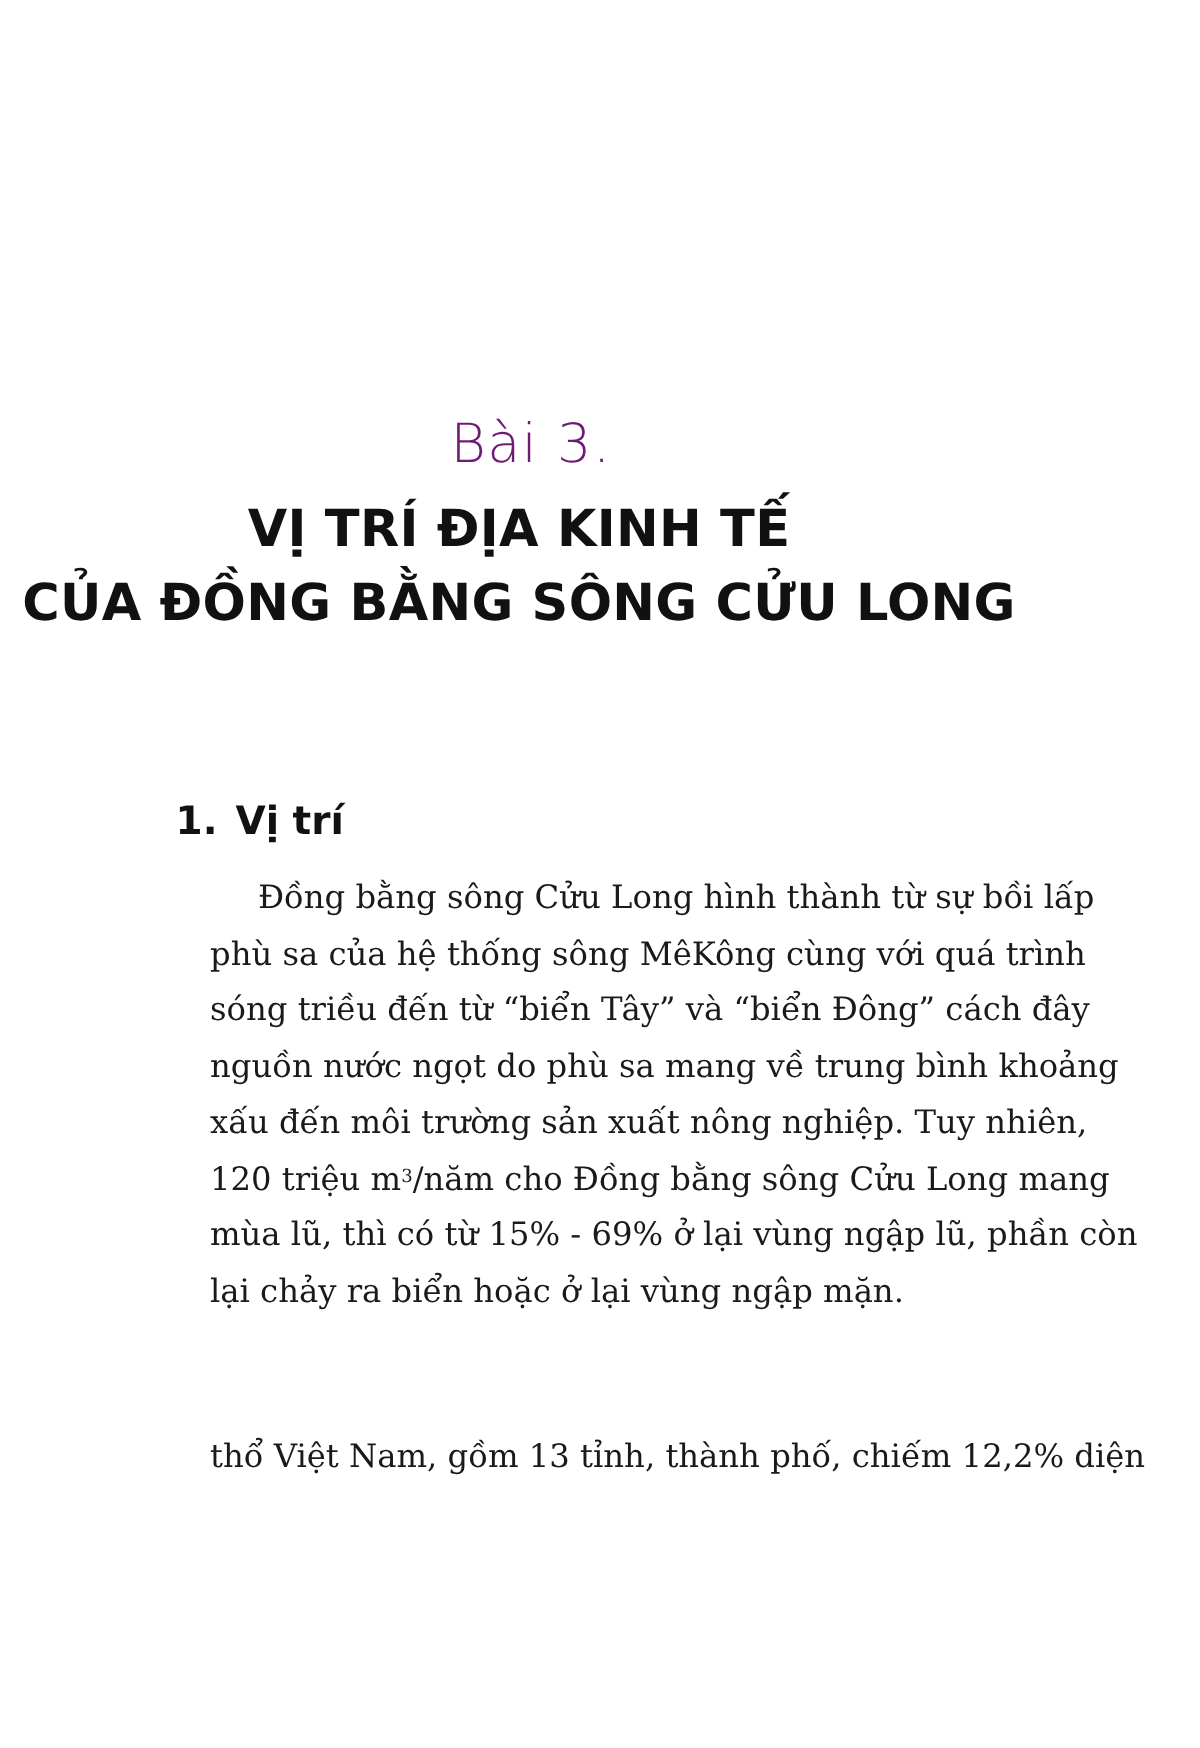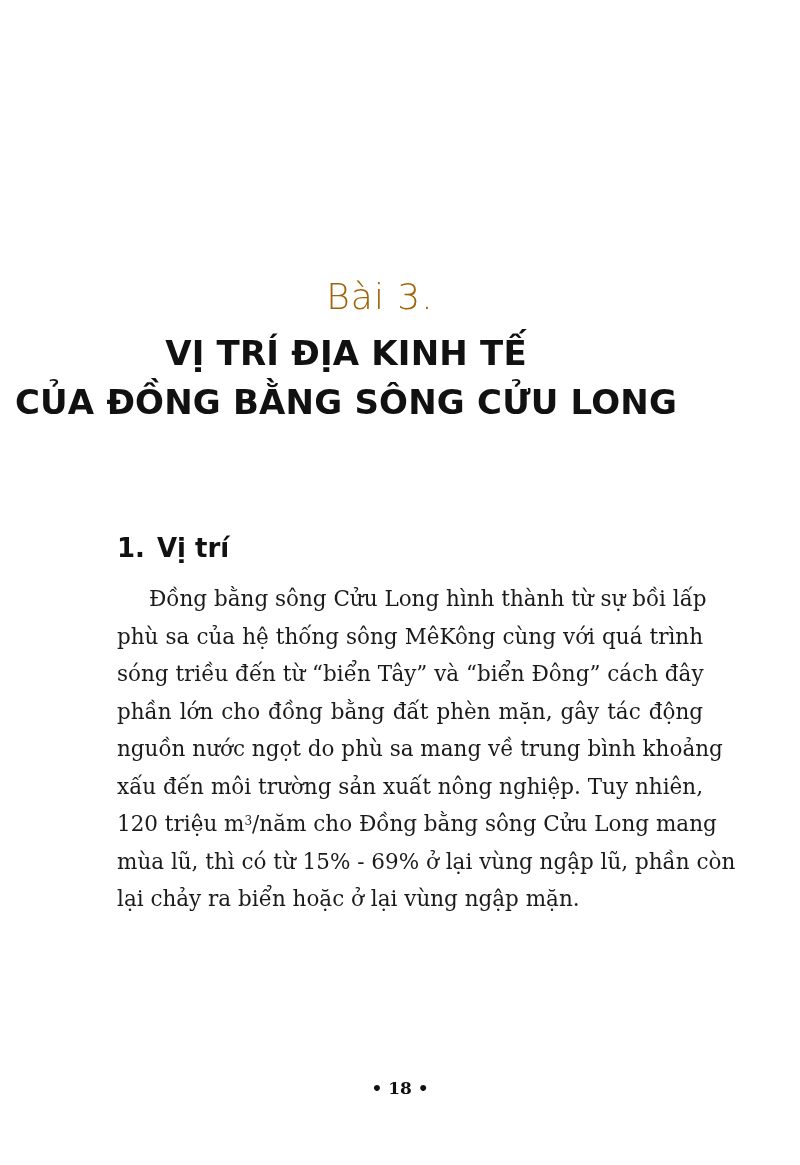--- a/index.html
+++ b/index.html
@@ -22,22 +22,21 @@
     .lesson-number {
       position: absolute;
       top: 276px;
       left: 0;
       width: 708px;
       text-align: center;
       font-family: "DejaVu Sans", sans-serif;
       font-weight: 300;
       font-size: 36px;
       letter-spacing: 1px;
-      color: #a16207;
-      padding-left: 26px;
+      color: #701a75;
     }
     .chapter-title {
       position: absolute;
       left: 0;
       width: 692px;
       text-align: center;
       font-family: "DejaVu Sans", sans-serif;
       font-weight: bold;
       font-size: 34px;
       color: #111;
@@ -64,20 +63,21 @@
       line-height: 37.5px;
       color: #1a1a1a;
       text-align: justify;
     }
     .body-text .line {
       display: block;
       text-align: justify;
       text-align-last: justify;
       white-space: nowrap;
       overflow: visible;
+      margin-left: 23px;
     }
     .body-text .line.last {
       text-align-last: left;
     }
     .body-text .line.indent {
       padding-left: 32px;
     }
     .para1 { top: 580px; }
     .para2 { top: 953px; }
     sup { font-size: 12px; vertical-align: top; position: relative; top: -2px; }
@@ -103,26 +103,25 @@
   <div class="chapter-title line2">CỦA ĐỒNG BẰNG SÔNG CỬU LONG</div>
 
   <div class="section-heading">
     <span class="num">1.</span><span>Vị trí</span>
   </div>
 
   <div class="body-text para1">
     <span class="line indent">Đồng bằng sông Cửu Long hình thành từ sự bồi lấp</span>
     <span class="line">phù sa của hệ thống sông MêKông cùng với quá trình</span>
     <span class="line">sóng triều đến từ “biển Tây” và “biển Đông” cách đây</span>
-    <span class="line">phần lớn cho đồng bằng đất phèn mặn, gây tác động</span>
     <span class="line">nguồn nước ngọt do phù sa mang về trung bình khoảng</span>
     <span class="line">xấu đến môi trường sản xuất nông nghiệp. Tuy nhiên,</span>
     <span class="line"><span>120 triệu m</span><sup>3</sup><span>/năm cho Đồng bằng sông Cửu Long mang</span></span>
     <span class="line">mùa lũ, thì có từ 15% - 69% ở lại vùng ngập lũ, phần còn</span>
     <span class="line last">lại chảy ra biển hoặc ở lại vùng ngập mặn.</span>
   </div>
 
   <div class="body-text para2">
+    <span class="line">thổ Việt Nam, gồm 13 tỉnh, thành phố, chiếm 12,2% diện</span>
   </div>
 
-  <div class="page-number">• 18 •</div>
 
 </div>
 
 </body></html>

